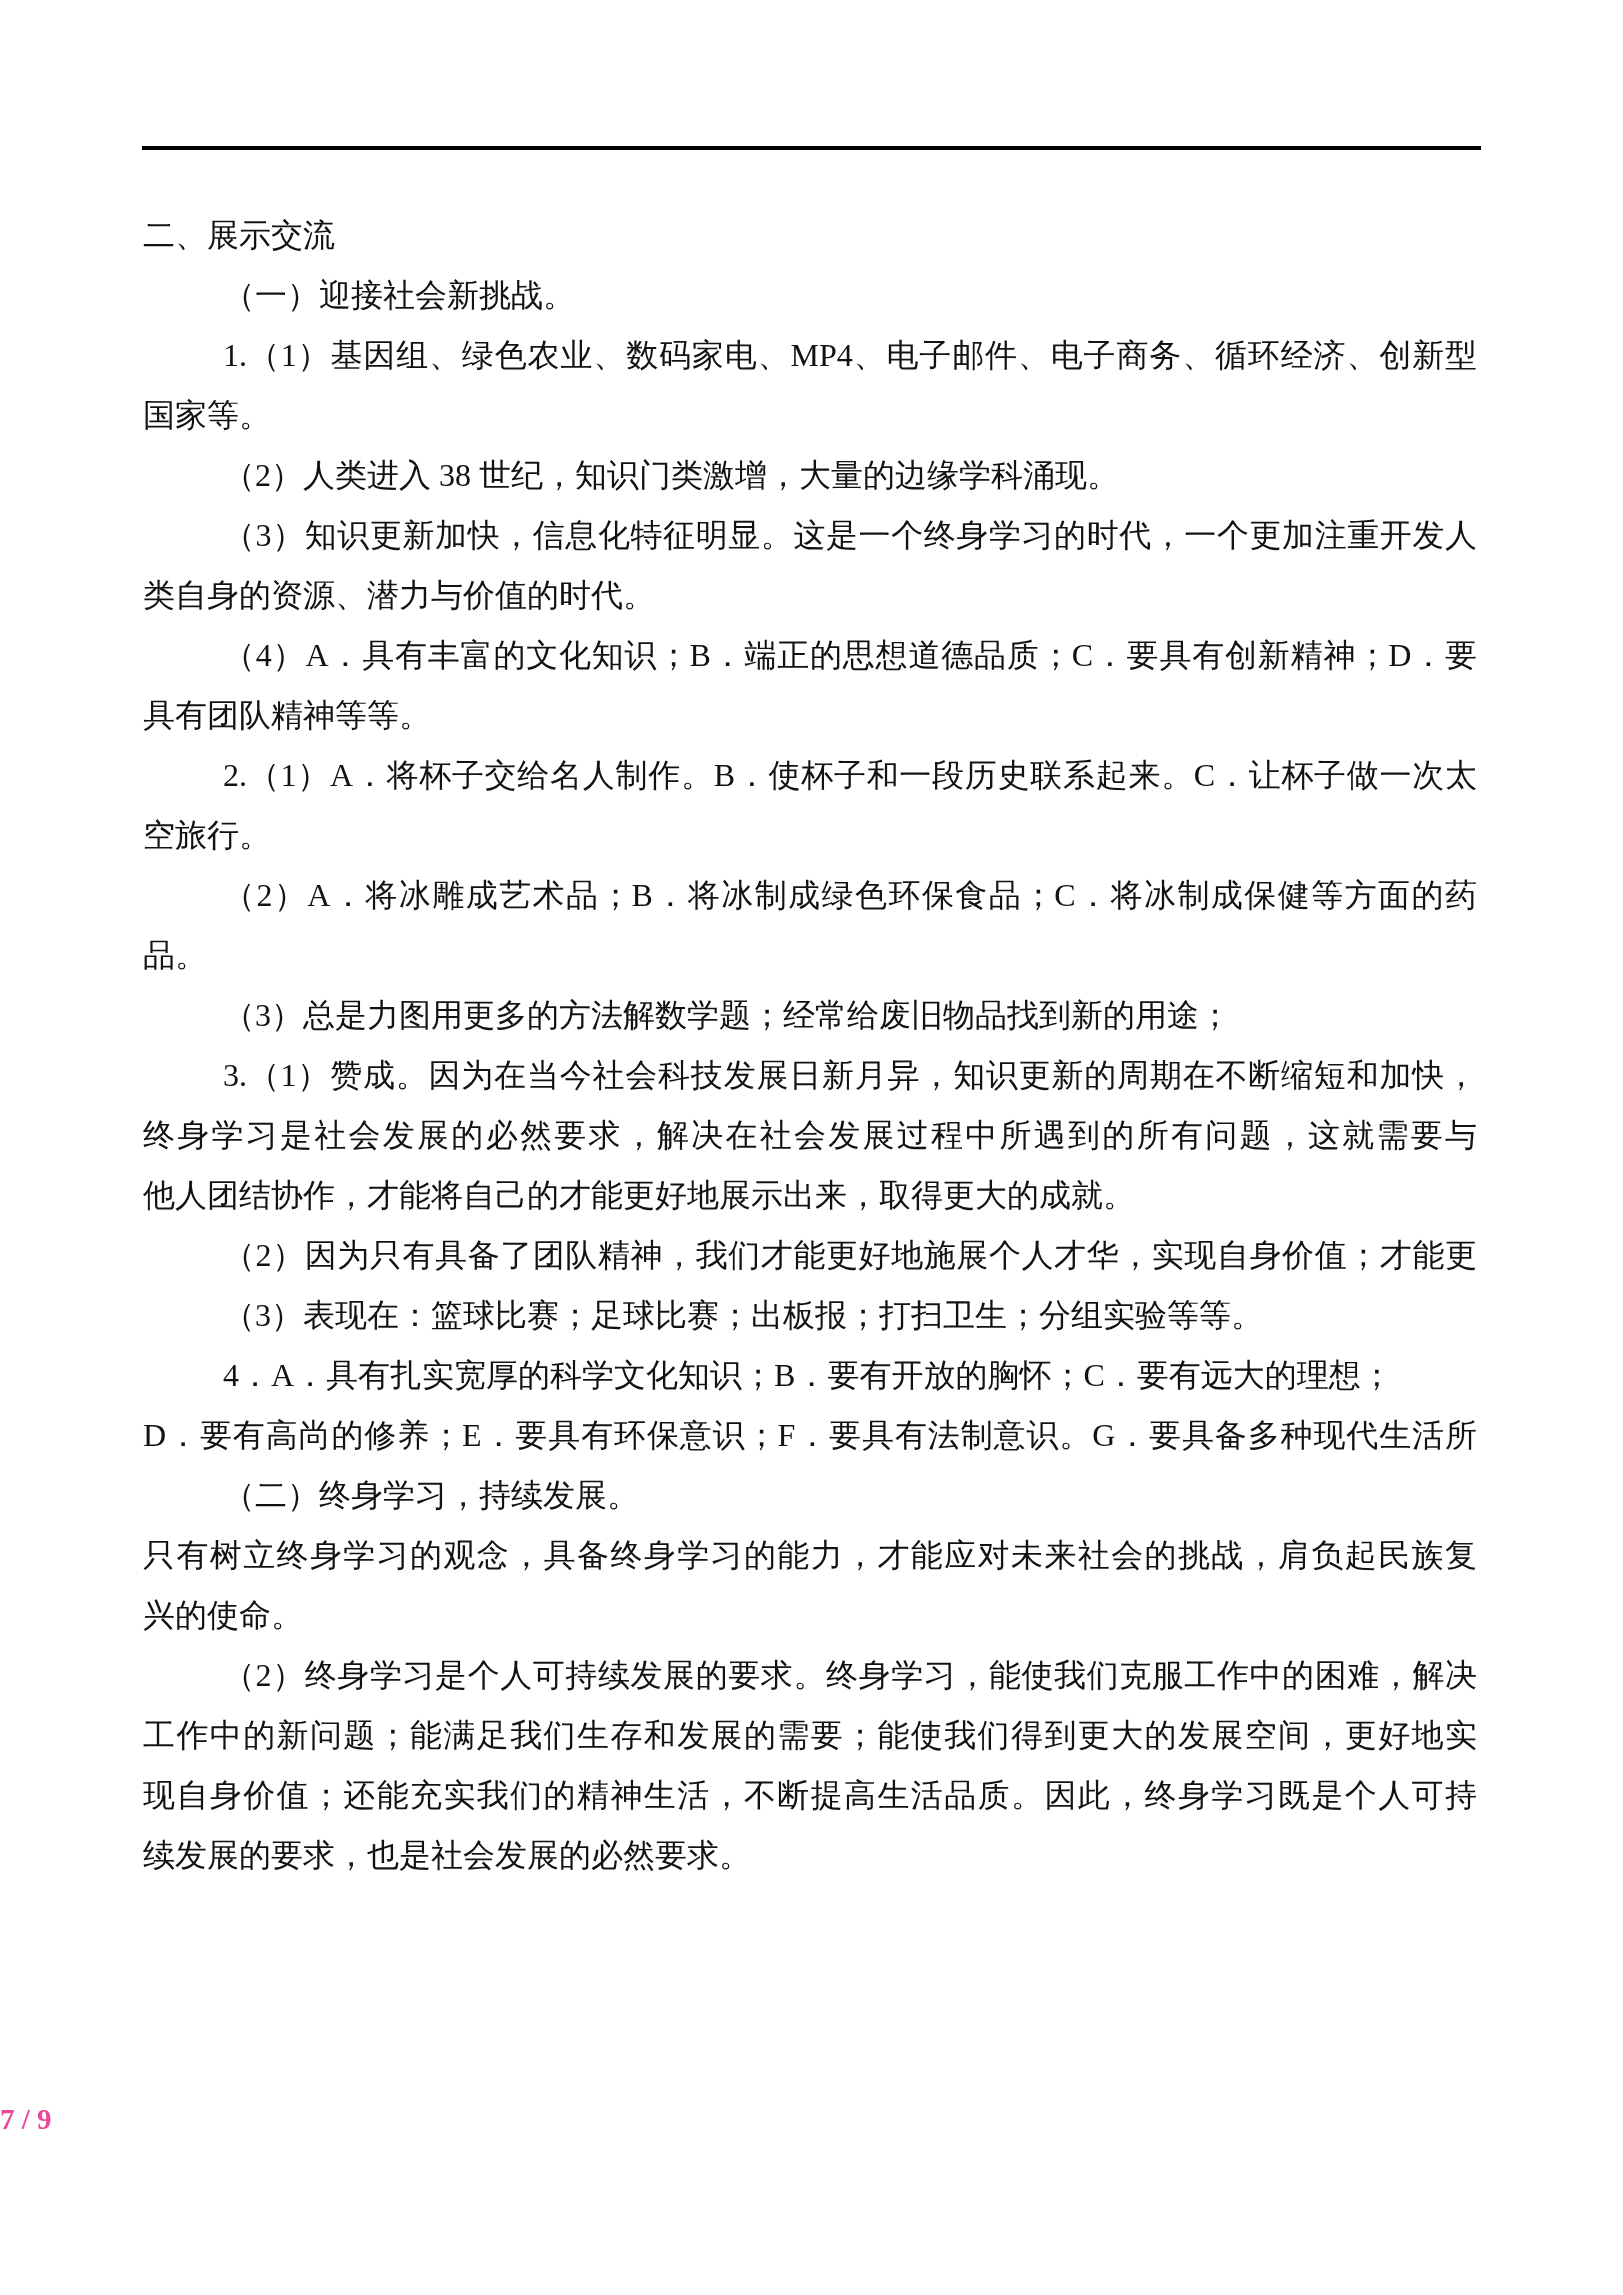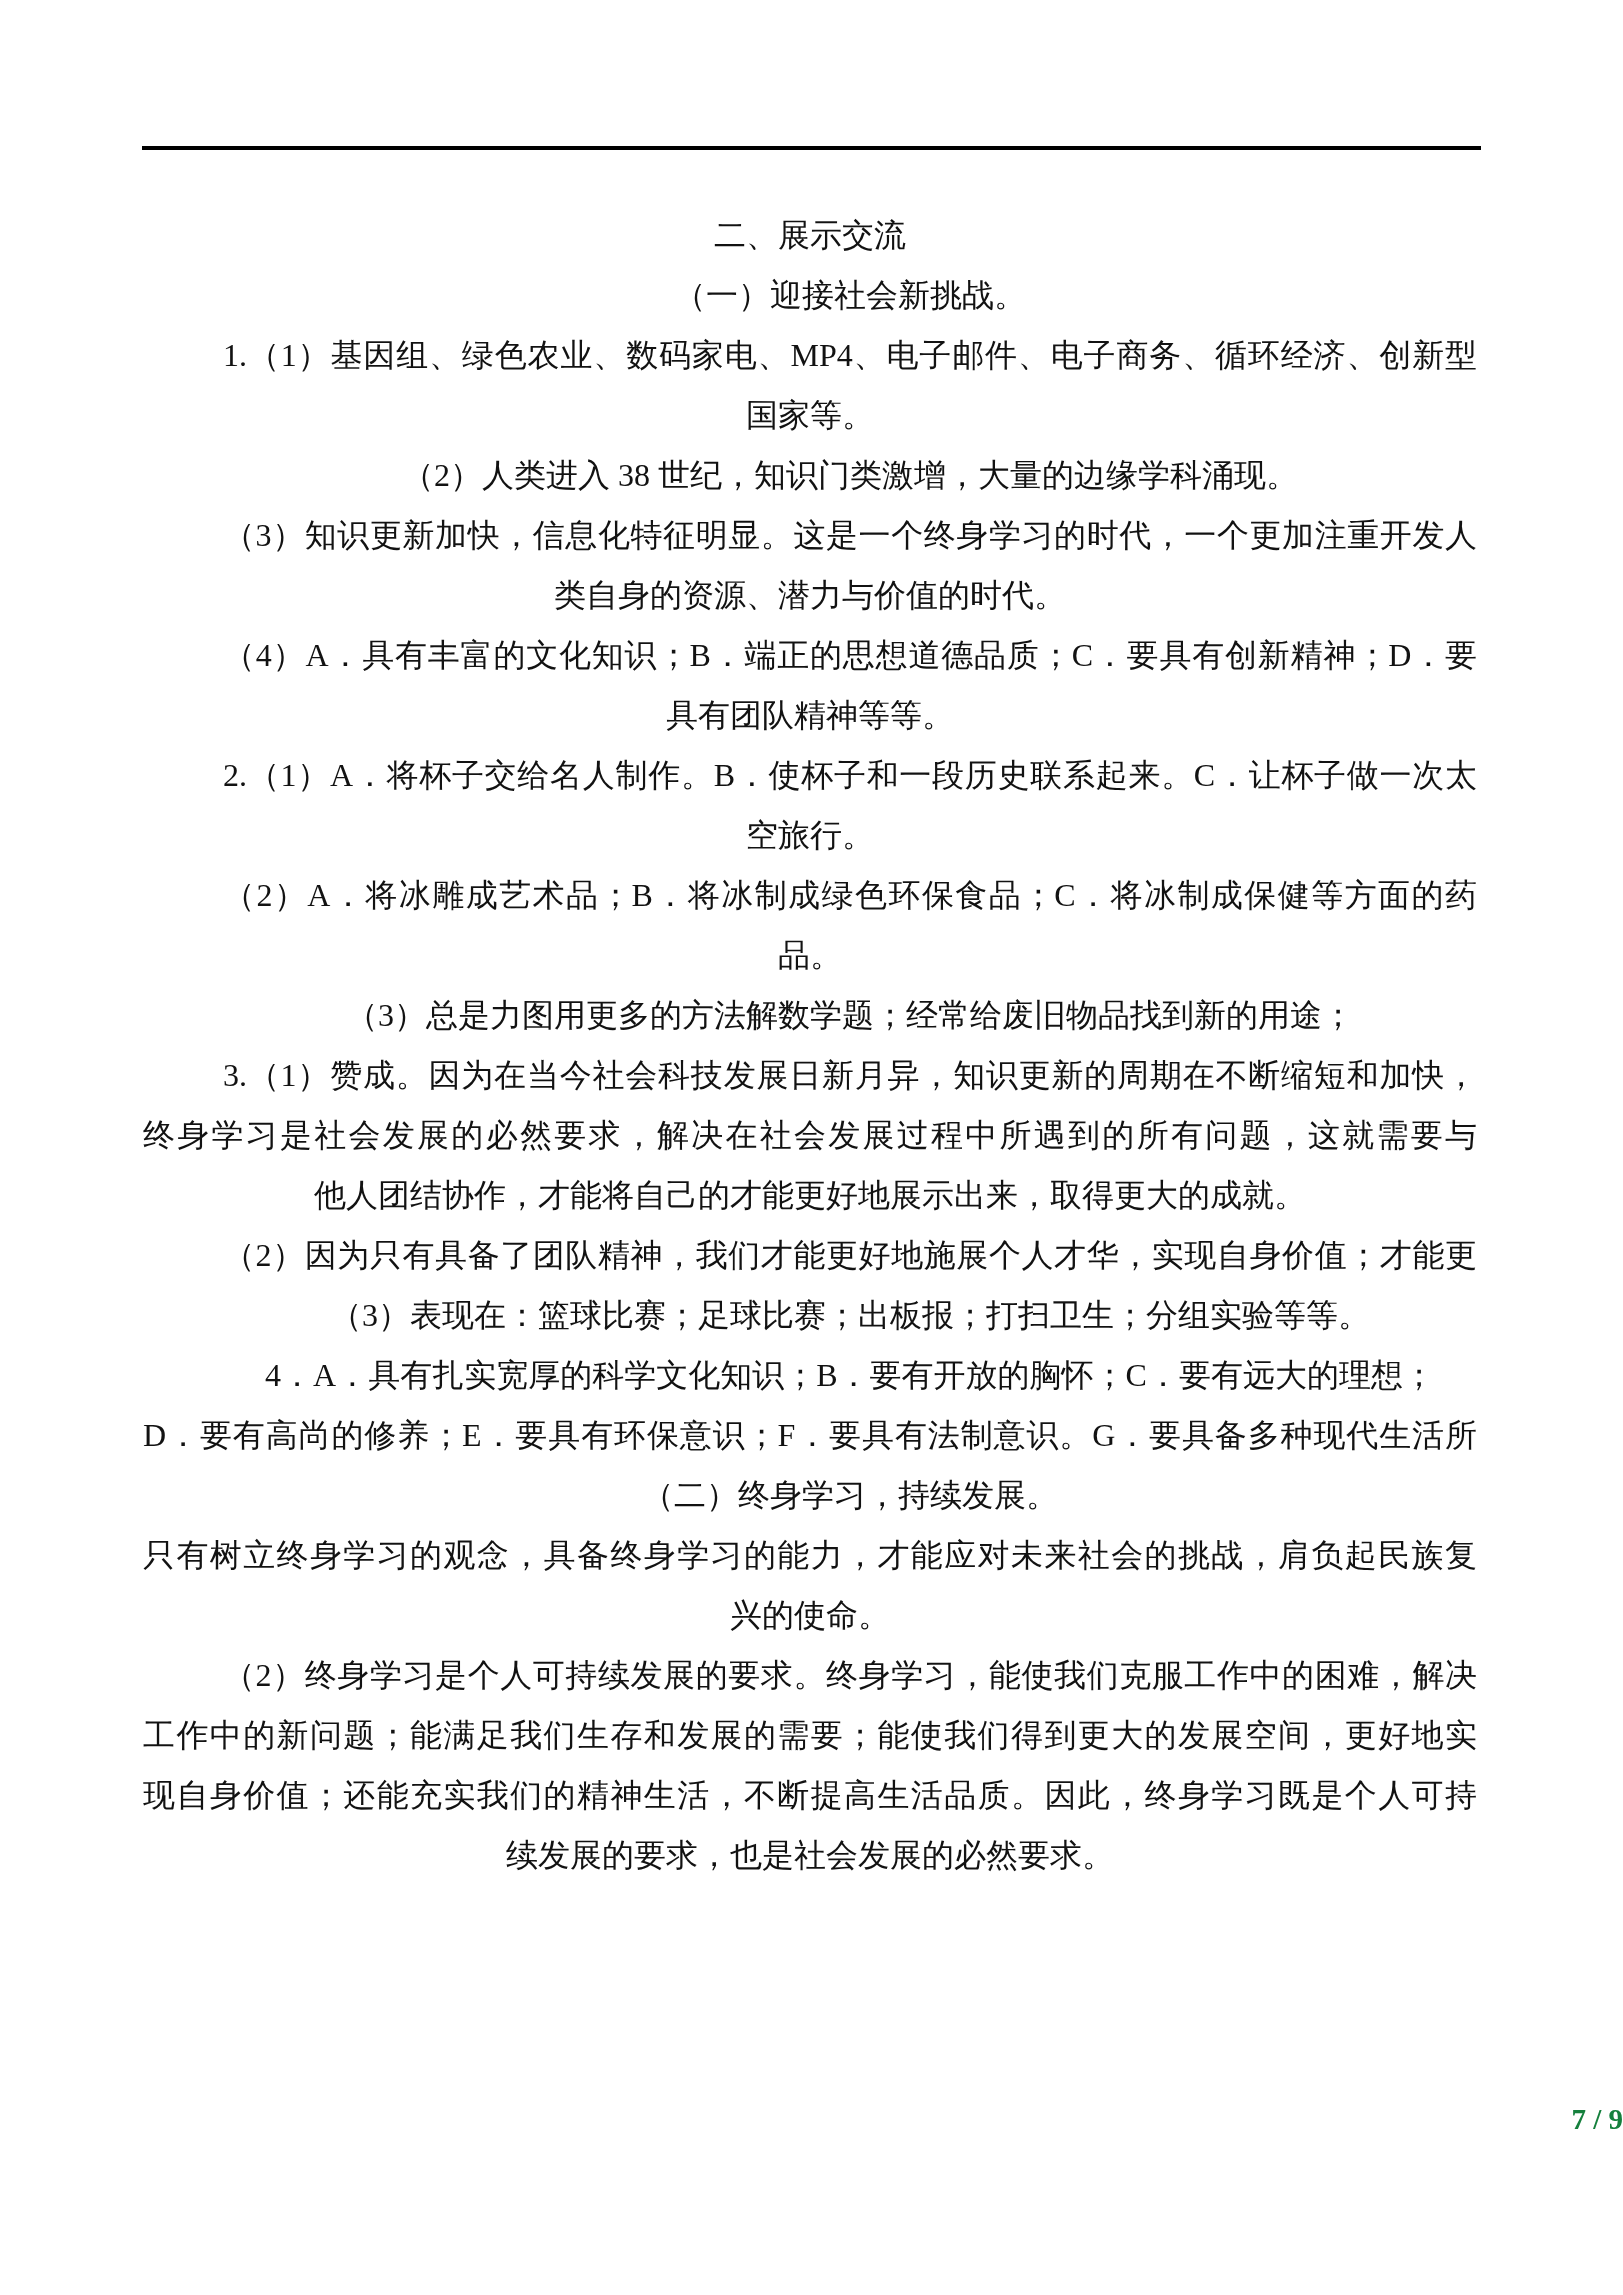--- a/index.html
+++ b/index.html
@@ -29,40 +29,40 @@
     left: 143px;
     top: 205px;
     width: 1334px;
   }
   .line {
     height: 60px;
     line-height: 60px;
     font-size: 32px;
     white-space: nowrap;
     overflow: visible;
-    text-align: center;
+    text-align: left;
   }
   .line.indent {
     padding-left: 80px;
   }
   .line.justify {
     text-align: justify;
     text-align-last: justify;
     text-justify: inter-character;
   }
   .footer {
     position: absolute;
     top: 2102px;
     left: 0;
     width: 100%;
-    text-align: right;
+    text-align: left;
     font-size: 29px;
     line-height: 34px;
     font-weight: bold;
-    color: #15803d;
+    color: #ec4899;
   }
 </style>
 </head>
 <body>
 
 <div class="page">
 
   <div class="header-rule"></div>
 
   <div class="content">

